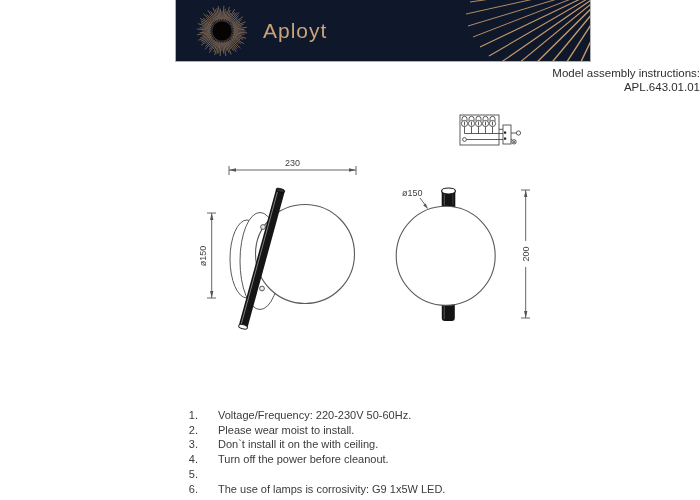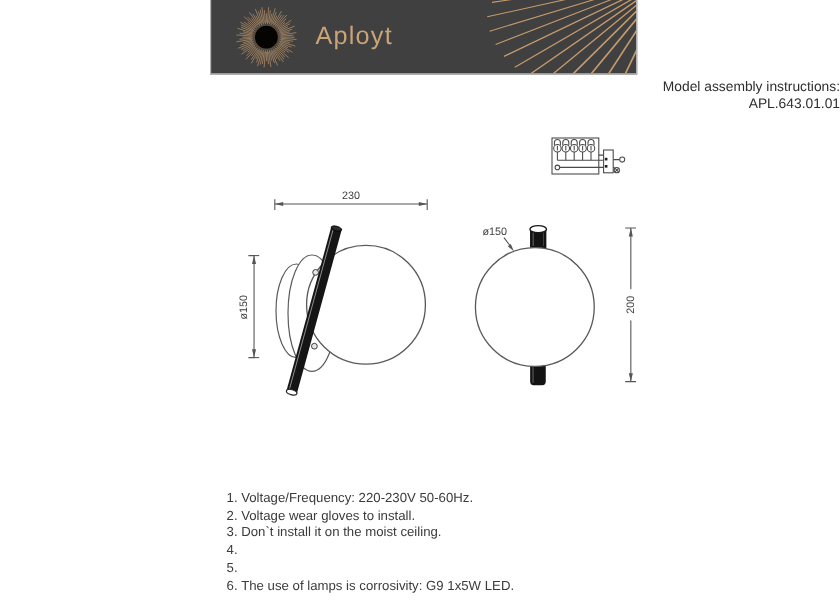--- a/index.html
+++ b/index.html
@@ -1,40 +1,40 @@
 <!DOCTYPE html>
 <html><head>
 <meta charset="utf-8">
 <style>
   html,body{margin:0;padding:0;background:#fff;}
   .page{position:relative;width:700px;height:500px;background:#fff;overflow:hidden;
         font-family:"Liberation Sans",sans-serif;}
 
   
-  .banner{position:absolute;left:175px;top:0;width:356px;height:62px;background:#404040;
+  .banner{position:absolute;left:175px;top:0;width:416px;height:62px;background:#0f172a;
           border:1px solid #b0b0b0;border-top:none;box-sizing:border-box;overflow:hidden;}
   .burst{position:absolute;left:17px;top:2px;width:58px;height:58px;}
   .brand{position:absolute;left:87px;top:0;height:62px;display:flex;align-items:center;
          color:#c9a478;font-size:21px;font-weight:400;letter-spacing:1px;}
   .corner-rays{position:absolute;right:0;top:0;width:350px;height:62px;}
 
   
   .head-text{position:absolute;left:0;right:0;top:66px;text-align:right;color:#2e2e2e;
              font-size:11.5px;line-height:14px;font-weight:400;}
 
   
   .drawing{position:absolute;left:184px;top:100px;width:370px;height:265px;}
   .drawing svg{display:block;}
   text.dim{font-family:"Liberation Sans",sans-serif;font-size:9px;fill:#3f3f3f;}
 
   
   .list{position:absolute;left:184px;top:408px;width:340px;color:#3b3b3b;font-size:11px;}
   .row{display:flex;line-height:14.7px;}
   .num{width:14px;text-align:right;flex:0 0 14px;}
-  .txt{margin-left:3px;white-space:nowrap;}
+  .txt{margin-left:20px;white-space:nowrap;}
 </style>
 </head>
 <body>
 
 <div class="page">
 
   <div class="banner">
     <svg id="burst-svg" class="burst" viewBox="0 0 58 58">
       <circle cx="29" cy="29" r="9.5" fill="#060402"></circle>
       <circle cx="29" cy="29" r="10.3" fill="none" stroke="#8a5a2c" stroke-width="0.6" opacity="0.7"></circle>
@@ -148,28 +148,29 @@
     </svg>
   </div>
 
   <div class="list">
     <div class="row">
         <span class="num">1.</span>
         <span class="txt">Voltage/Frequency: 220-230V 50-60Hz.</span>
       </div>
     <div class="row">
         <span class="num">2.</span>
-        <span class="txt">Voltage wear gloves to install.</span>
+        <span class="txt">Please wear moist to install.</span>
       </div>
     <div class="row">
         <span class="num">3.</span>
-        <span class="txt">Don`t install it on the moist ceiling.</span>
+        <span class="txt">Don`t install it on the with ceiling.</span>
       </div>
     <div class="row">
         <span class="num">4.</span>
+        <span class="txt">Turn off the power before cleanout.</span>
       </div>
     <div class="row">
         <span class="num">5.</span>
       </div>
     <div class="row">
         <span class="num">6.</span>
         <span class="txt">The use of lamps is corrosivity: G9 1x5W LED.</span>
       </div>
   </div>
 

